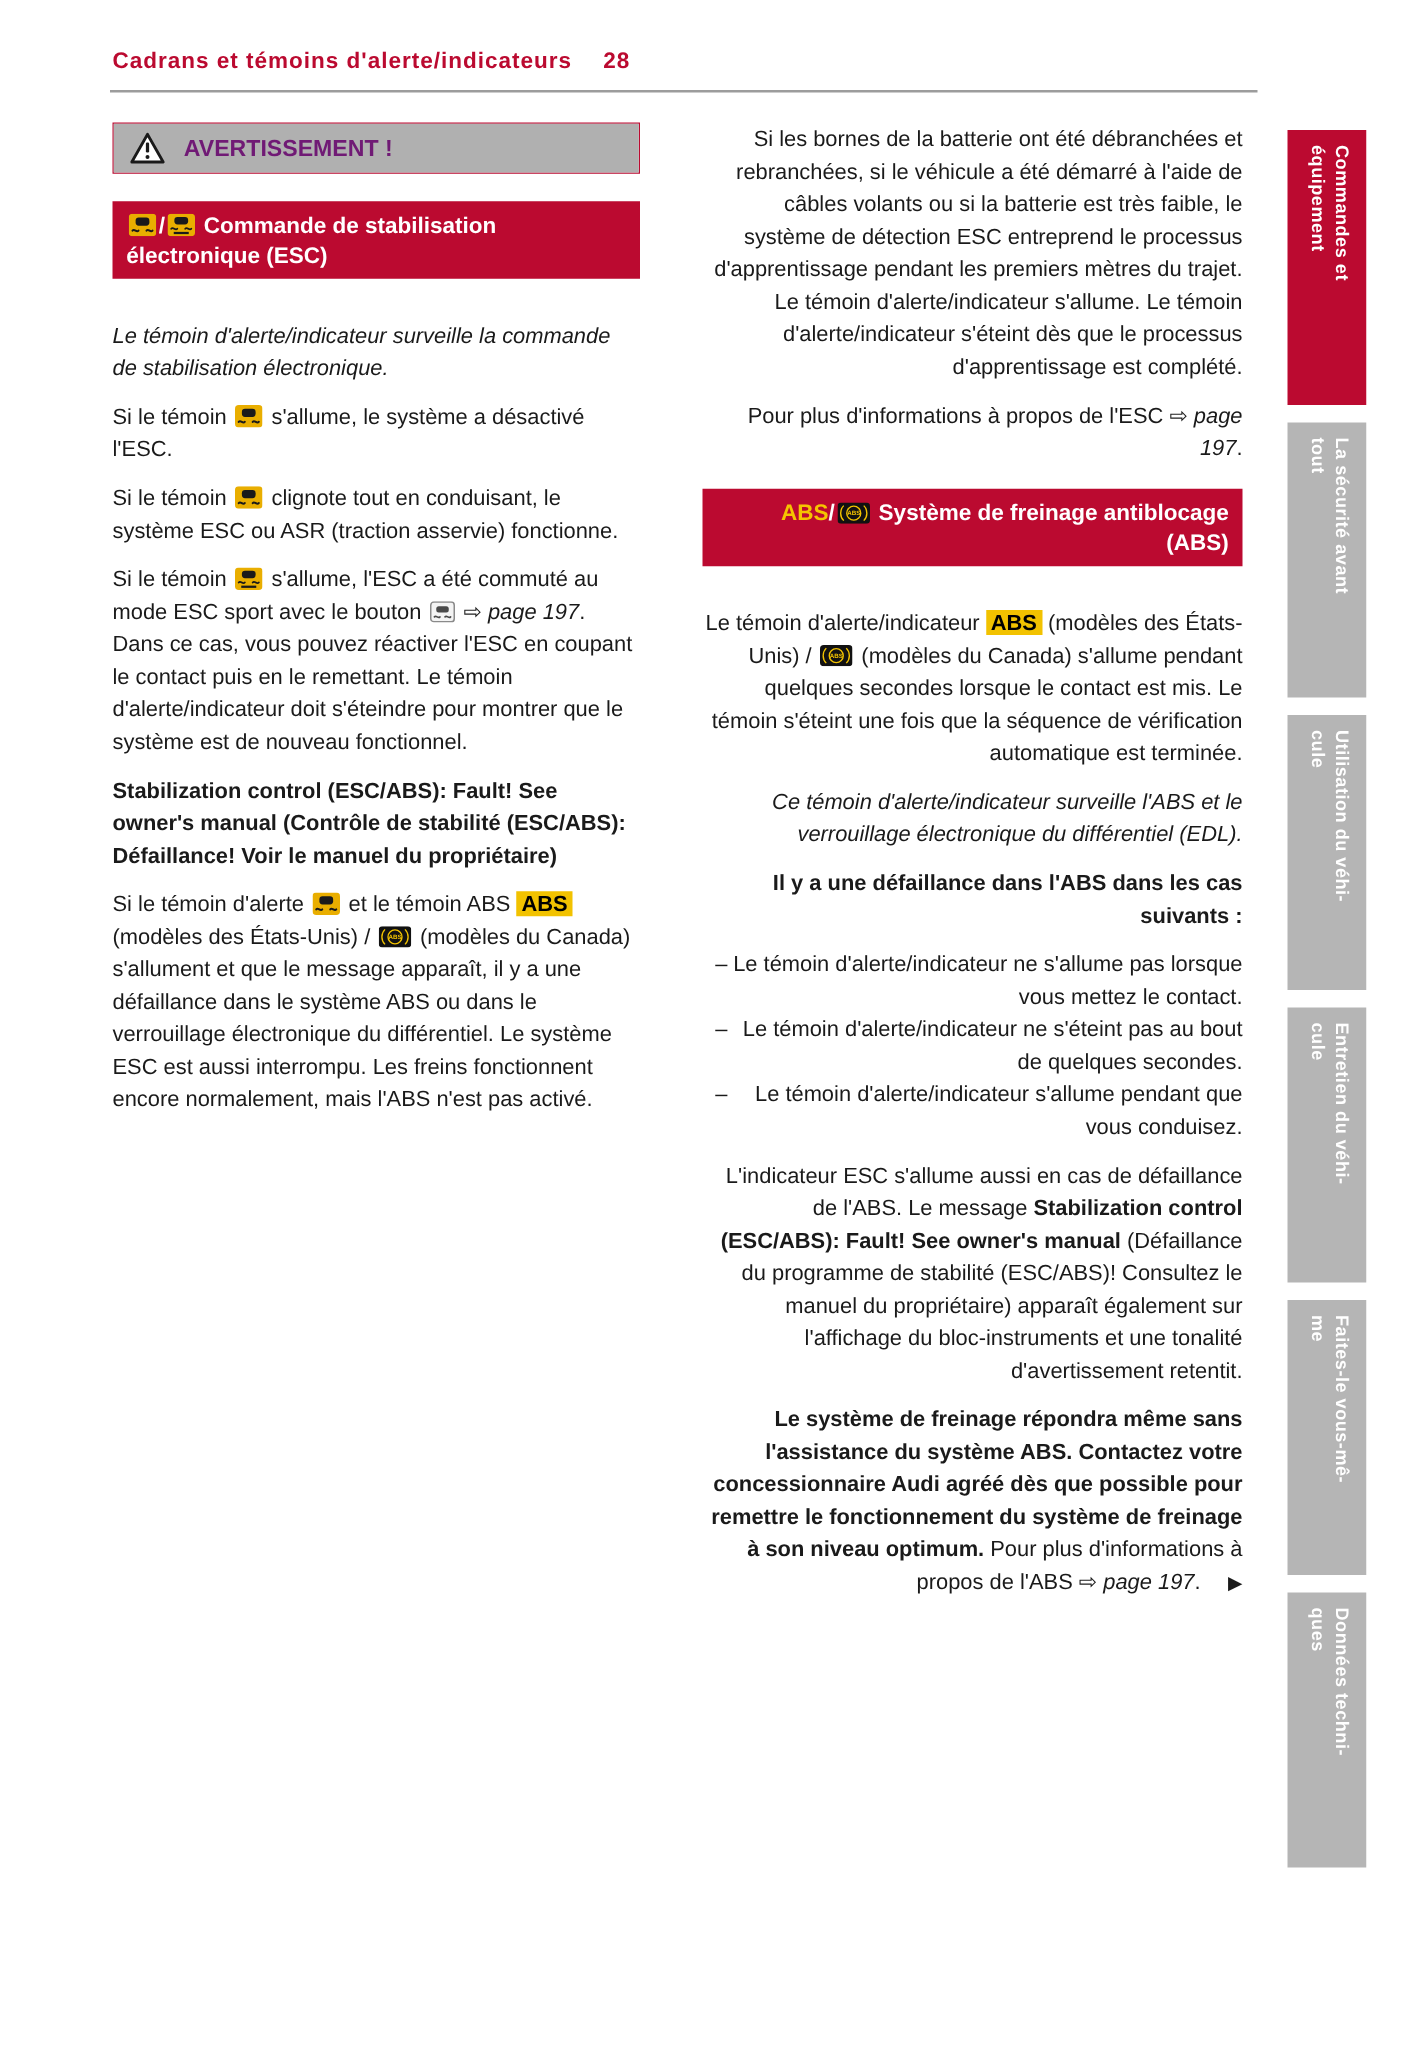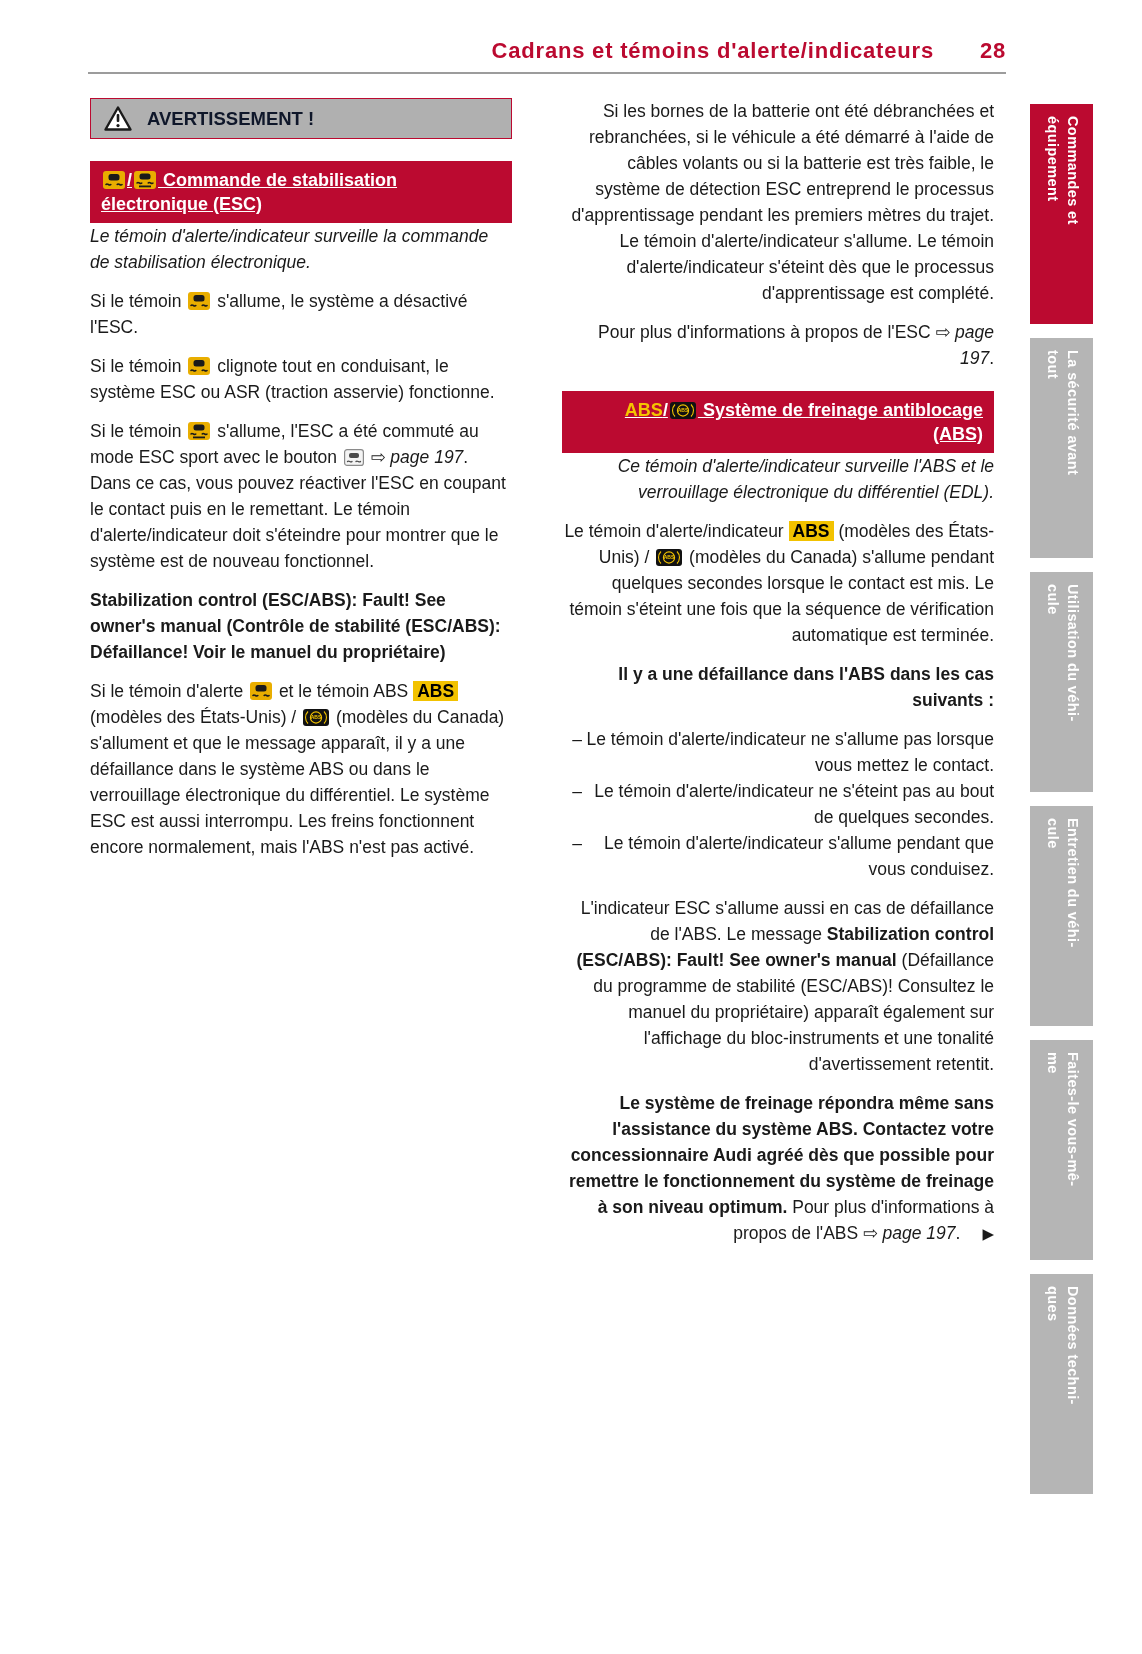--- a/index.html
+++ b/index.html
@@ -3,39 +3,39 @@
 <meta charset="utf-8">
 <style>
   html,body{margin:0;padding:0;}
   body{
     width:1142px;height:1654px;position:relative;background:#ffffff;
     font-family:"Liberation Sans","DejaVu Sans",sans-serif;color:#1a1a1a;
     overflow:hidden;
   }
   .pagehead{
     position:absolute;left:90px;top:38px;width:916px;
-    display:flex;justify-content:flex-end;align-items:baseline;gap:46px;
-    color:var(--red,#bb0a30);font-weight:bold;font-size:22px;letter-spacing:0.8px;
+    display:flex;align-items:baseline;gap:25px;
+    color:var(--red,#bb0a30);font-weight:bold;font-size:18px;letter-spacing:0.8px;
   }
   .rule{position:absolute;left:88px;top:72px;width:918px;height:2px;background:#9c9c9c;}
   .content{position:absolute;left:90px;top:98px;display:flex;gap:50px;}
   .col-left{width:422px;}
   .col-right{width:432px;text-align:right;}
   .para{font-size:17.5px;line-height:26px;margin:0 0 13px;}
   .para.italic{font-style:italic;}
   .para.bold{font-weight:bold;}
   .b{font-weight:bold;}
   .secheader{
     background:var(--red,#bb0a30);color:#fff;font-weight:bold;font-size:18px;
-    line-height:24px;padding:7px 11px;margin:20px 0 0;text-decoration:underline;
+    line-height:24px;padding:7px 11px;margin:20px 0 32px;
   }
   .warnbox{border:1.5px solid var(--red,#bb0a30);margin:0 0 22px;}
   .warnhead{
     background:var(--warnhead,#b0b0b0);display:flex;align-items:center;gap:14px;
-    padding:6px 12px;font-weight:bold;font-size:18.5px;color:#0f172a;
+    padding:6px 12px;font-weight:bold;font-size:18.5px;color:#701a75;
   }
   .warnbody{background:var(--warnbody,#ededed);padding:12px 14px 14px;font-size:17.5px;line-height:26px;}
   .warnic{display:inline-flex;}
   .list{margin:0 0 13px;}
   .li{display:flex;font-size:17.5px;line-height:26px;}
   .dash{width:20px;flex:none;}
   .litext{flex:1;}
   .ic{display:inline-block;vertical-align:-3px;margin:0 2px;line-height:0;}
   .badge{background:var(--yellow,#f2c200);color:#000;font-weight:bold;padding:0 4px;}
   .ylw{color:#f5c400;font-weight:bold;}
@@ -121,27 +121,27 @@
     </div>
   <div class="col-right">
       <p class="para"><span>Si les bornes de la batterie ont été débranchées et rebranchées, si le véhicule a été démarré à l'aide de câbles volants ou si la batterie est très faible, le système de détection ESC entreprend le processus d'apprentissage pendant les premiers mètres du trajet. Le témoin d'alerte/indicateur s'allume. Le témoin d'alerte/indicateur s'éteint dès que le processus d'apprentissage est complété.</span></p>
       <p class="para"><span>Pour plus d'informations à propos de l'ESC </span><span class="ref"><span>⇨ </span><i>page 197</i></span><span>.</span></p>
       <div class="secheader"><span class="ylw">ABS</span><span>/</span><span class="ic"><svg width="26" height="17" viewBox="0 0 26 17">
             <rect width="26" height="17" rx="3" fill="#111"></rect>
             <circle cx="13" cy="8.5" r="5.6" fill="none" stroke="#f2c200" stroke-width="1.1"></circle>
             <text x="13" y="10.4" text-anchor="middle" font-size="5" font-weight="bold" fill="#f2c200" font-family="Liberation Sans, sans-serif">ABS</text>
             <path d="M5 2.5a8.5 8.5 0 0 0 0 12M21 2.5a8.5 8.5 0 0 1 0 12" stroke="#f2c200" stroke-width="1.1" fill="none"></path>
           </svg></span><span> Système de freinage antiblocage (ABS)</span></div>
-      <p class="para italic"><span>Ce témoin d'alerte/indicateur surveille l'ABS et le verrouillage électronique du différentiel (EDL).</span></p>
       <p class="para"><span>Le témoin d'alerte/indicateur </span><span class="badge">ABS</span><span> (modèles des États-Unis) / </span><span class="ic"><svg width="26" height="17" viewBox="0 0 26 17">
             <rect width="26" height="17" rx="3" fill="#111"></rect>
             <circle cx="13" cy="8.5" r="5.6" fill="none" stroke="#f2c200" stroke-width="1.1"></circle>
             <text x="13" y="10.4" text-anchor="middle" font-size="5" font-weight="bold" fill="#f2c200" font-family="Liberation Sans, sans-serif">ABS</text>
             <path d="M5 2.5a8.5 8.5 0 0 0 0 12M21 2.5a8.5 8.5 0 0 1 0 12" stroke="#f2c200" stroke-width="1.1" fill="none"></path>
           </svg></span><span> (modèles du Canada) s'allume pendant quelques secondes lorsque le contact est mis. Le témoin s'éteint une fois que la séquence de vérification automatique est terminée.</span></p>
+      <p class="para italic"><span>Ce témoin d'alerte/indicateur surveille l'ABS et le verrouillage électronique du différentiel (EDL).</span></p>
       <p class="para bold"><span>Il y a une défaillance dans l'ABS dans les cas suivants :</span></p>
       <div class="list">
         <div class="li">
           <span class="dash">–</span>
           <span class="litext">Le témoin d'alerte/indicateur ne s'allume pas lorsque vous mettez le contact.</span>
         </div>
         <div class="li">
           <span class="dash">–</span>
           <span class="litext">Le témoin d'alerte/indicateur ne s'éteint pas au bout de quelques secondes.</span>
         </div>

